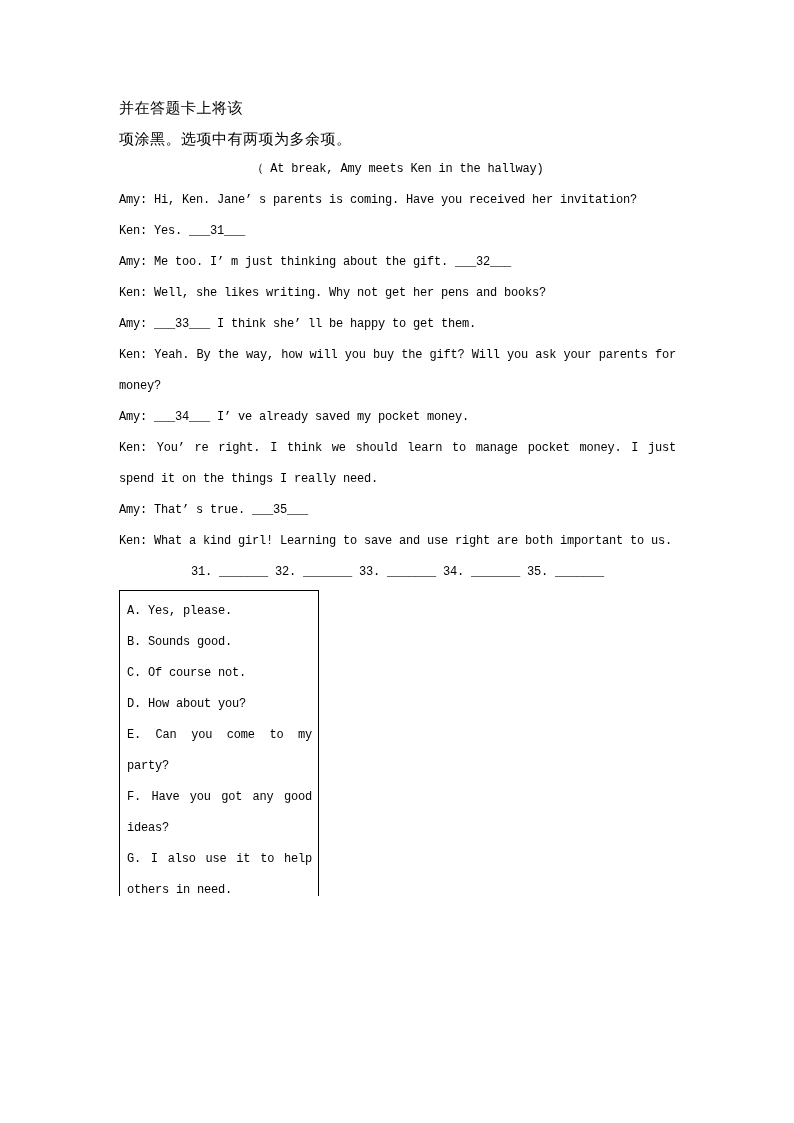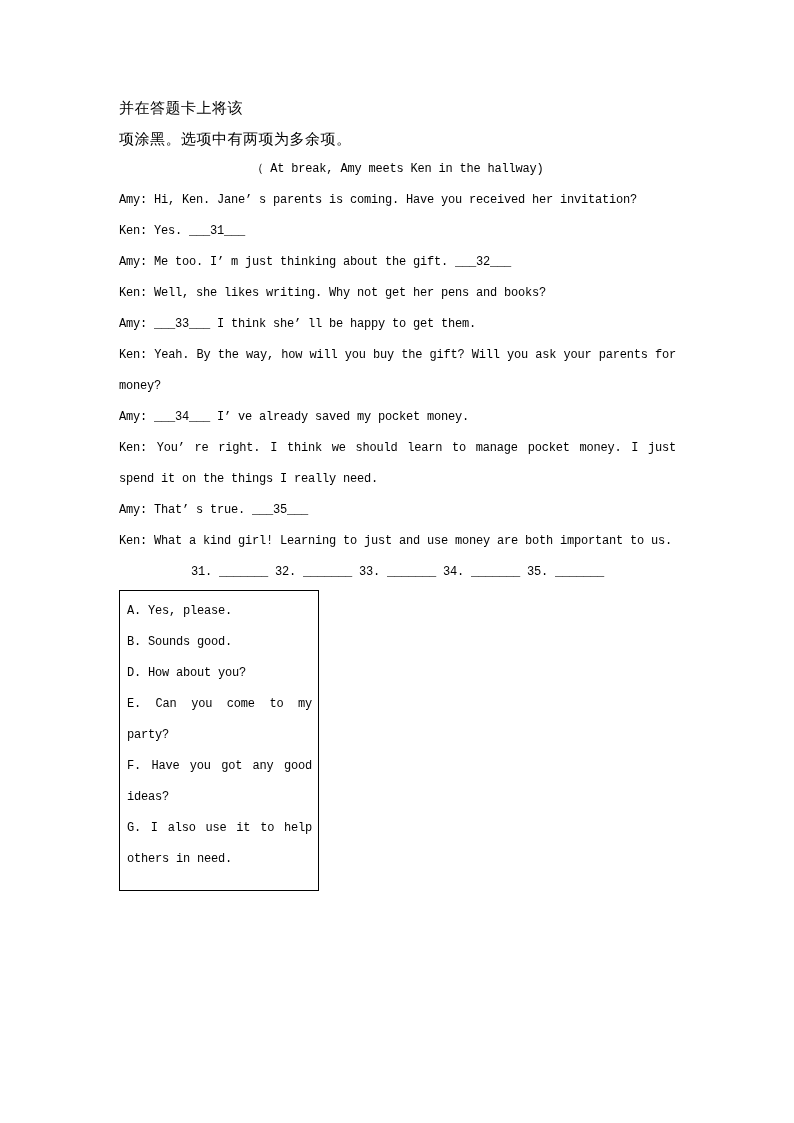--- a/index.html
+++ b/index.html
@@ -66,27 +66,28 @@
 
     <p class="mono">Amy: Hi, Ken. Jane’ s parents is coming. Have you received her invitation?</p>
     <p class="mono">Ken: Yes. ___31___</p>
     <p class="mono">Amy: Me too. I’ m just thinking about the gift. ___32___</p>
     <p class="mono">Ken: Well, she likes writing. Why not get her pens and books?</p>
     <p class="mono">Amy: ___33___ I think she’ ll be happy to get them.</p>
     <p class="mono">Ken: Yeah. By the way, how will you buy the gift? Will you ask your parents for money?</p>
     <p class="mono">Amy: ___34___ I’ ve already saved my pocket money.</p>
     <p class="mono">Ken: You’ re right. I think we should learn to manage pocket money. I just spend it on the things I really need.</p>
     <p class="mono">Amy: That’ s true. ___35___</p>
-    <p class="mono">Ken: What a kind girl! Learning to just and use money are both important to us.</p>
+    <p class="mono">Ken: What a kind girl! Learning to save and use right are both important to us.</p>
 
     <p class="mono nojust pre">31. _______ 32. _______ 33. _______ 34. _______ 35. _______</p>
 
     <div class="options-box">
       <p class="mono">A. Yes, please.</p>
       <p class="mono">B. Sounds good.</p>
+      <p class="mono">C. Of course not.</p>
       <p class="mono">D. How about you?</p>
       <p class="mono">E. Can you come to my party?</p>
       <p class="mono">F. Have you got any good ideas?</p>
       <p class="mono">G. I also use it to help others in need.</p>
     </div>
 
     <p class="zh answers-label">答案:</p>
     <p class="mono nojust pre">31. D   32. F   33. B   34. C   35. G</p>
 
   </div>

